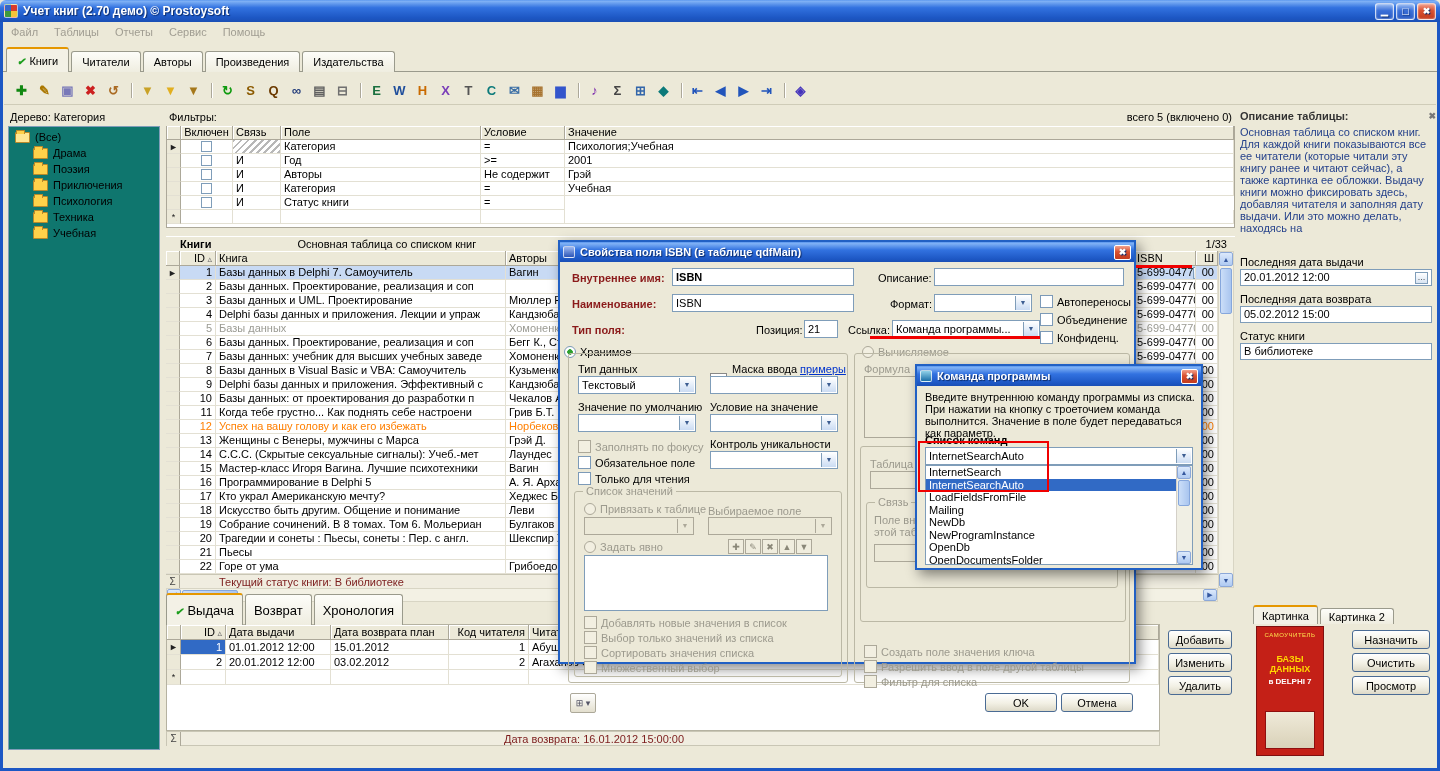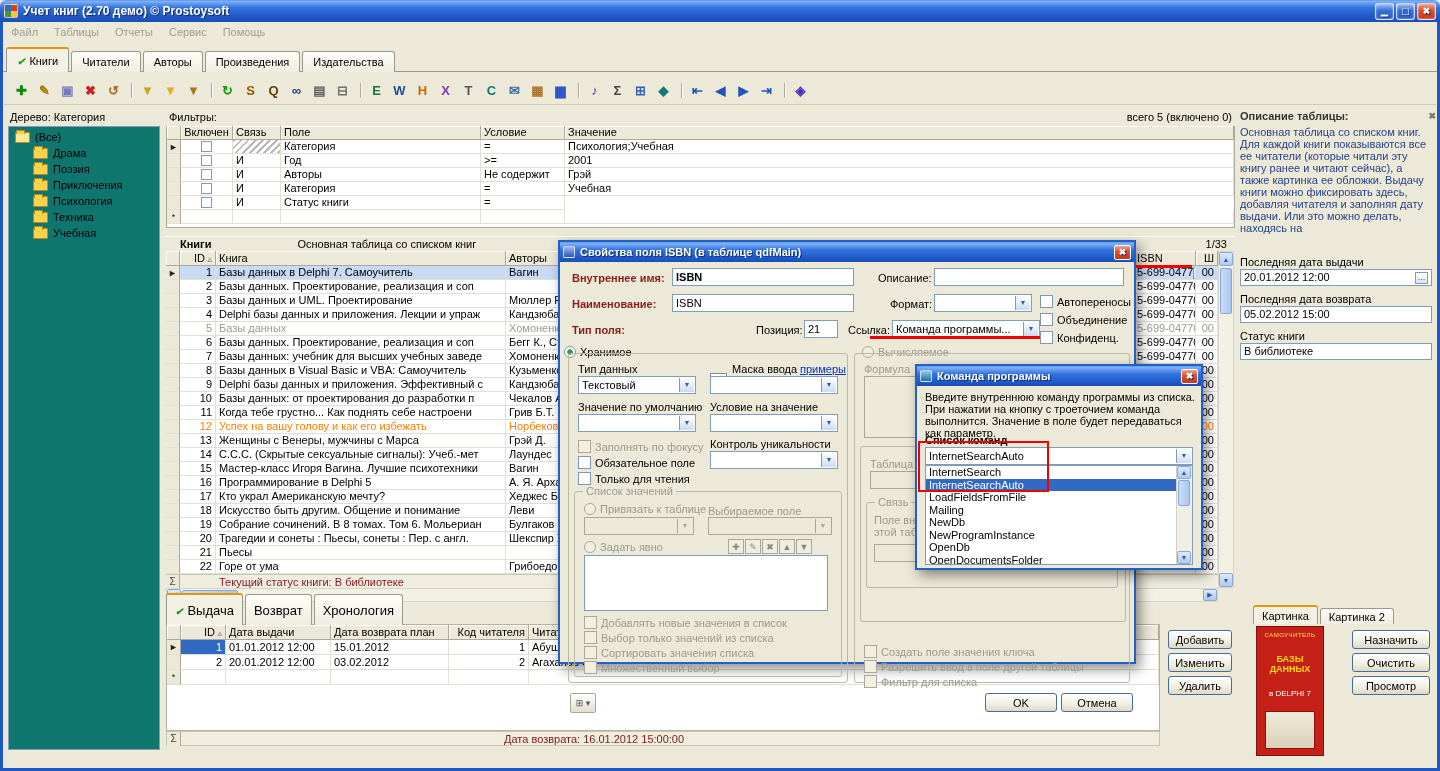--- a/index.html
+++ b/index.html
@@ -127,21 +127,21 @@
 .rinput{height:17px;background:#fff;border:1px solid #7F9DB9;padding:1px 3px;line-height:13px;display:flex;justify-content:space-between;align-items:center;white-space:nowrap;overflow:hidden}
 .dots2{display:none;width:13px;height:12px;border:1px solid #7F9DB9;background:linear-gradient(#fff,#D8E4F2);font-style:normal;font-size:8px;line-height:9px;text-align:center}
 .dots2::before{content:"…"}
 .rfield.hasbtn .dots2{display:inline-block}
 .pic-tabs{position:absolute;left:1253px;top:605px;display:flex;align-items:flex-end;height:19px;z-index:2}
 .pic-tabs .xtab{height:16px;padding:0 8px}
 .pic-tabs .xtab.active{height:19px;border-top:2px solid #E59700}
 .cover{position:absolute;left:1256px;top:626px;width:68px;height:130px;background:#C42017;border:1px solid #7F1010;display:flex;flex-direction:column;align-items:center;padding-top:5px;overflow:hidden}
 .cover .l0{font-size:6px;color:#FFE14D;letter-spacing:.5px}
 .cover .l1{font-size:9px;font-weight:bold;color:#FFD700;margin-top:16px;text-align:center}
-.cover .l2{font-size:8px;font-weight:normal;color:#fff;margin-top:15px}
+.cover .l2{font-size:8px;font-weight:bold;color:#fff;margin-top:3px}
 .cov-art{margin-top:auto;margin-bottom:6px;width:50px;height:38px;background:linear-gradient(#EFEAD9,#D9D1B8);border:1px solid #8F0E0E}
 
 .dlg{position:absolute;background:#ECE9D8;border:2px solid #2160C4;box-shadow:4px 5px 12px rgba(0,0,0,.45)}
 .dlg1{left:558px;top:240px;width:578px;height:424px;z-index:50}
 .dlg2{left:915px;top:364px;width:288px;height:206px;z-index:60}
 .dtitle{height:20px;display:flex;align-items:center;gap:5px;padding:0 3px;color:#fff;font-weight:bold;font-size:11px;text-shadow:1px 1px 1px #0A2A6A;
  background:linear-gradient(180deg,#5A96EE 0%,#7FB1F5 8%,#3272E0 40%,#1D57C4 85%,#1A4FB5 100%)}
 .dicon{width:12px;height:12px;border:1px solid rgba(255,255,255,.7);border-radius:2px;background:linear-gradient(#9FB9F0,#2B55B8)}
 .dtext{flex:1;white-space:nowrap;overflow:hidden}
 .dclose{width:17px;height:15px;border-radius:2px;border:1px solid #fff;background:linear-gradient(#F2A08C,#D9502F 45%,#C33B1E);

